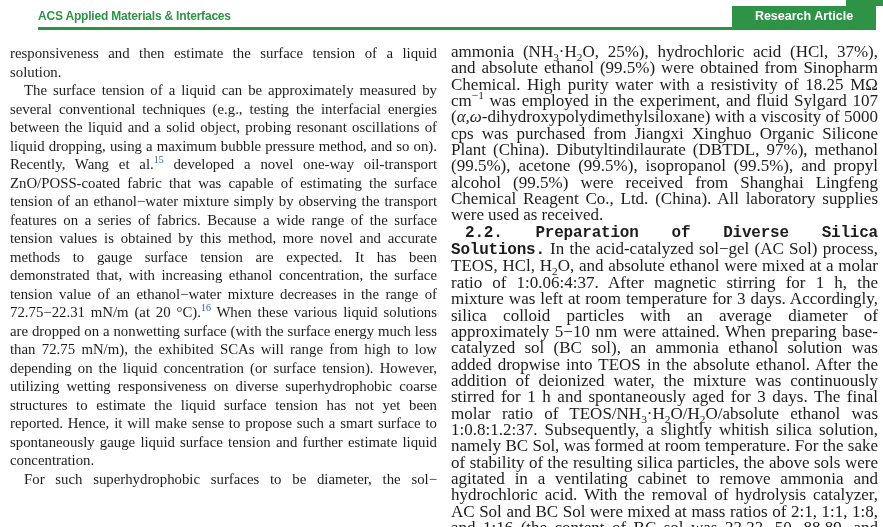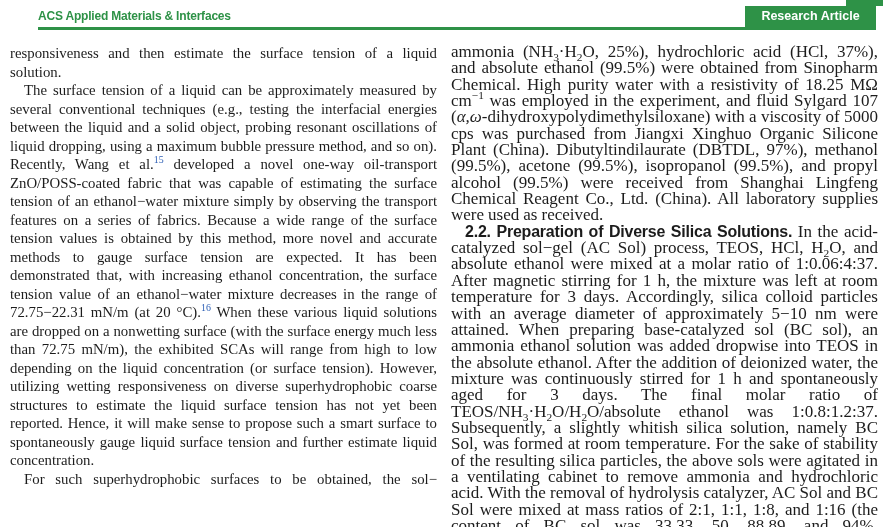--- a/index.html
+++ b/index.html
@@ -34,21 +34,21 @@
     position: absolute; left: 38px; top: 9px;
     font-family: "Liberation Sans", sans-serif;
     font-weight: bold;
     font-size: 12px;
     letter-spacing: -0.2px;
     color: var(--accent);
     white-space: nowrap;
   }
   .badge {
     position: absolute; right: 7px; top: 6px;
-    width: 131px; height: 21px;
+    width: 144px; height: 21px;
     background: var(--accent);
     color: #ffffff;
     font-family: "Liberation Sans", sans-serif;
     font-weight: bold;
     font-size: 12.5px;
     text-align: center;
     line-height: 21px;
   }
   .header-rule {
     position: absolute; left: 38px; right: 7px; top: 27px;
@@ -70,21 +70,21 @@
     word-spacing: -0.2px;
   }
   .para.indent { text-indent: 14px; }
   .para.fill { text-align-last: justify; }
   sub, sup { line-height: 0; font-size: 67%; }
   .ref-link {
     color: var(--link);
     cursor: pointer;
   }
   .run-head {
-    font-family: Liberation Sans, sans-serif;
+    font-family: Liberation Mono, monospace;
     font-weight: bold;
     font-size: 0.94em;
     letter-spacing: -0.2px;
   }
   .italic { font-style: italic; }
 </style>
 </head>
 <body>
 
 <div class="page">
@@ -92,20 +92,20 @@
     <div class="corner-sliver"></div>
     <span class="journal-title">ACS Applied Materials &amp; Interfaces</span>
     <span class="badge">Research Article</span>
     <div class="header-rule"></div>
   </div>
 
   <div class="columns">
     <section class="col col-left">
         <p class="para"><span>responsiveness and then estimate the surface tension of a liquid solution.</span></p>
         <p class="para indent"><span>The surface tension of a liquid can be approximately measured by several conventional techniques (e.g., testing the interfacial energies between the liquid and a solid object, probing resonant oscillations of liquid dropping, using a maximum bubble pressure method, and so on). Recently, Wang et al.</span><sup class="ref-link">15</sup><span> developed a novel one-way oil-transport ZnO/POSS-coated fabric that was capable of estimating the surface tension of an ethanol−water mixture simply by observing the transport features on a series of fabrics. Because a wide range of the surface tension values is obtained by this method, more novel and accurate methods to gauge surface tension are expected. It has been demonstrated that, with increasing ethanol concentration, the surface tension value of an ethanol−water mixture decreases in the range of 72.75−22.31 mN/m (at 20 °C).</span><sup class="ref-link">16</sup><span> When these various liquid solutions are dropped on a nonwetting surface (with the surface energy much less than 72.75 mN/m), the exhibited SCAs will range from high to low depending on the liquid concentration (or surface tension). However, utilizing wetting responsiveness on diverse superhydrophobic coarse structures to estimate the liquid surface tension has not yet been reported. Hence, it will make sense to propose such a smart surface to spontaneously gauge liquid surface tension and further estimate liquid concentration.</span></p>
-        <p class="para indent fill"><span>For such superhydrophobic surfaces to be obtained, the sol−</span></p>
+        <p class="para indent fill"><span>For such superhydrophobic surfaces to be diameter, the sol−</span></p>
       </section>
     <section class="col col-right">
         <p class="para"><span>ammonia (NH</span><sub>3</sub><span>·H</span><sub>2</sub><span>O, 25%), hydrochloric acid (HCl, 37%), and absolute ethanol (99.5%) were obtained from Sinopharm Chemical. High purity water with a resistivity of 18.25 MΩ cm</span><sup>−1</sup><span> was employed in the experiment, and fluid Sylgard 107 (</span><span class="italic">α,ω</span><span>-dihydroxypolydimethylsiloxane) with a viscosity of 5000 cps was purchased from Jiangxi Xinghuo Organic Silicone Plant (China). Dibutyltindilaurate (DBTDL, 97%), methanol (99.5%), acetone (99.5%), isopropanol (99.5%), and propyl alcohol (99.5%) were received from Shanghai Lingfeng Chemical Reagent Co., Ltd. (China). All laboratory supplies were used as received.</span></p>
         <p class="para indent"><span class="run-head">2.2. Preparation of Diverse Silica Solutions.</span><span> In the acid-catalyzed sol−gel (AC Sol) process, TEOS, HCl, H</span><sub>2</sub><span>O, and absolute ethanol were mixed at a molar ratio of 1:0.06:4:37. After magnetic stirring for 1 h, the mixture was left at room temperature for 3 days. Accordingly, silica colloid particles with an average diameter of approximately 5−10 nm were attained. When preparing base-catalyzed sol (BC sol), an ammonia ethanol solution was added dropwise into TEOS in the absolute ethanol. After the addition of deionized water, the mixture was continuously stirred for 1 h and spontaneously aged for 3 days. The final molar ratio of TEOS/NH</span><sub>3</sub><span>·H</span><sub>2</sub><span>O/H</span><sub>2</sub><span>O/absolute ethanol was 1:0.8:1.2:37. Subsequently, a slightly whitish silica solution, namely BC Sol, was formed at room temperature. For the sake of stability of the resulting silica particles, the above sols were agitated in a ventilating cabinet to remove ammonia and hydrochloric acid. With the removal of hydrolysis catalyzer, AC Sol and BC Sol were mixed at mass ratios of 2:1, 1:1, 1:8, and 1:16 (the content of BC sol was 33.33, 50, 88.89, and 94%, respectively) under magnetic stirring for 30 min to produce different acid−base-catalyzed hybrid silica solutions (collectively called AC/BC Sol).</span></p>
       </section>
   </div>
 </div>
 
 </body></html>

